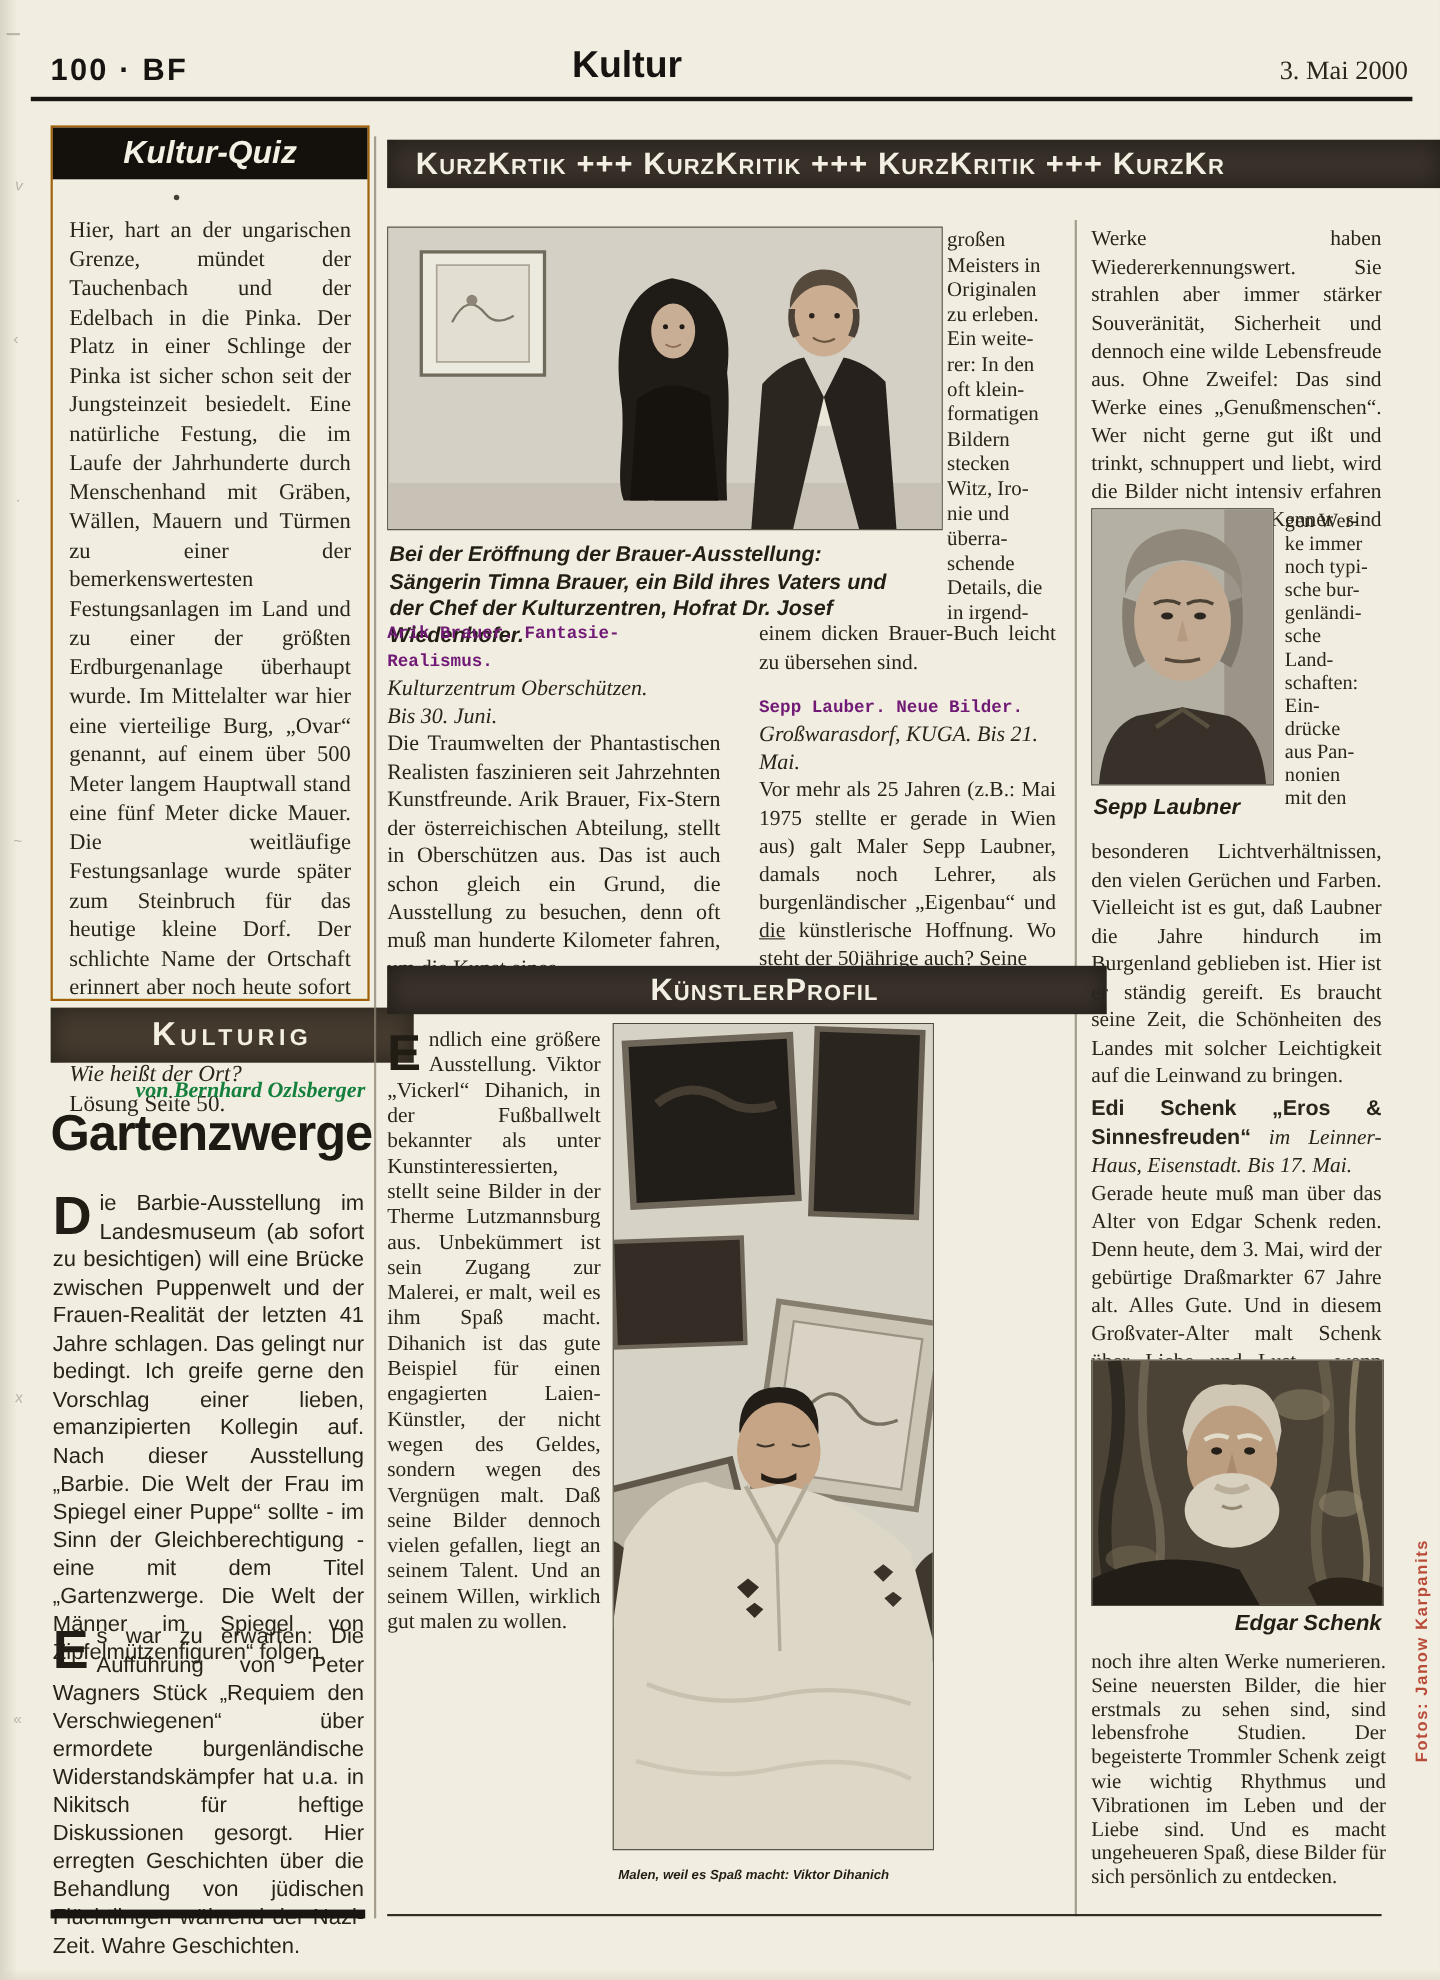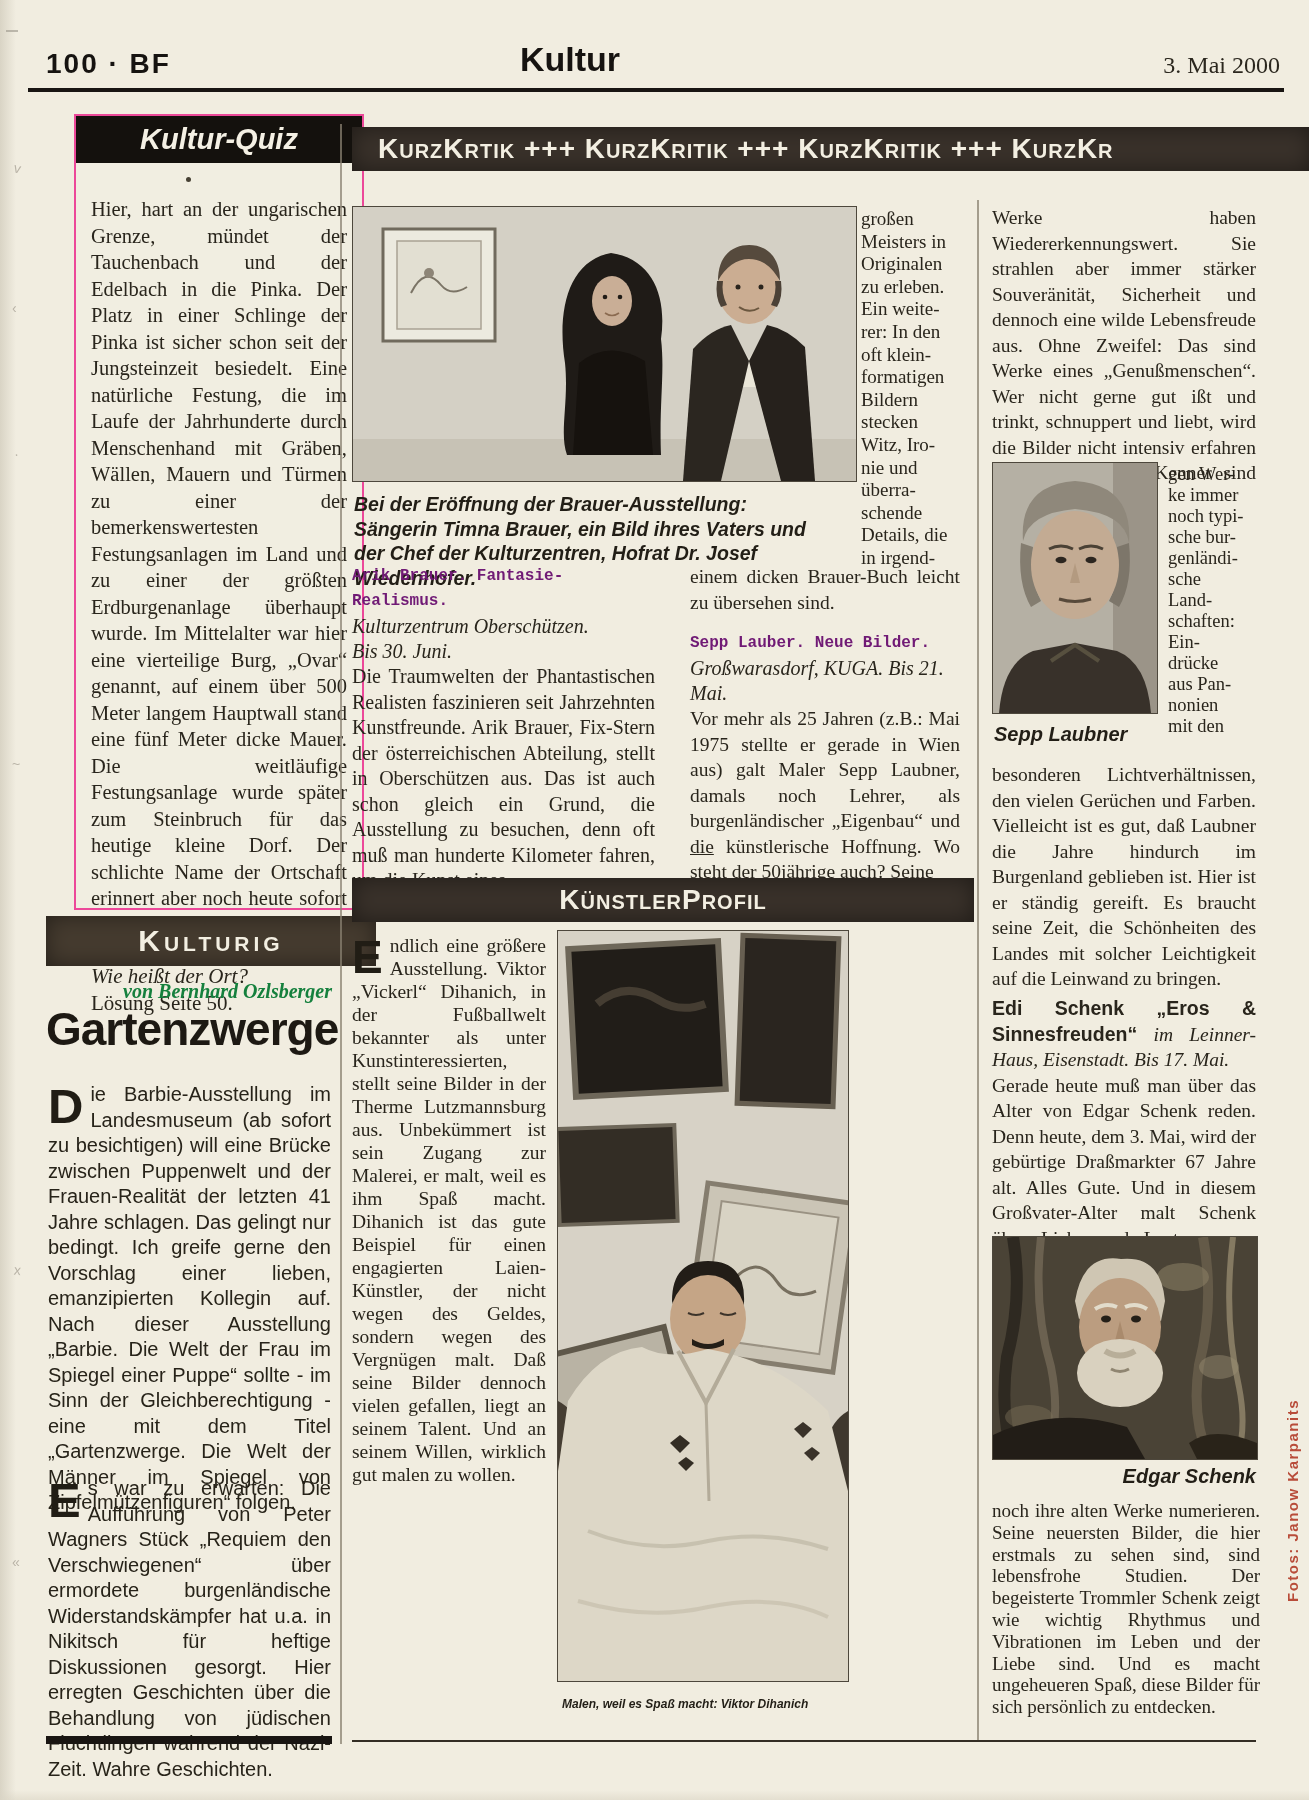--- a/index.html
+++ b/index.html
@@ -21,41 +21,41 @@
   .hdr-rule{background:#191512;}
 
   
   .darkbar{background:#39312a;color:#f3efe2;font-family:"Liberation Sans",sans-serif;
            font-weight:bold;font-variant:small-caps;overflow:hidden;white-space:nowrap;
            box-shadow:inset 0 0 22px rgba(0,0,0,.45);}
   .quizbar{background:#14110d;color:#f4f0e4;font-style:italic;font-weight:bold;
            font-size:29px;text-align:center;line-height:47px;font-family:"Liberation Sans",sans-serif;}
 
   
-  .quizbox{border:2px solid #ec4899;background:rgba(255,255,255,.06);margin-left:28px;}
+  .quizbox{border:2px solid #a16207;background:rgba(255,255,255,.06);}
   .quiz-body{margin:24px 15px 0;font-size:20.5px;line-height:26.5px;}
   .quiz-q{margin:26px 15px 0;font-style:italic;font-size:21px;}
   .quiz-a{margin:2px 15px 0;font-size:21px;}
   .quiz-dot{width:5px;height:5px;background:#464033;border-radius:50%;margin:14px 0 -10px 110px;}
 
   
   .byline{font-weight:bold;font-style:italic;font-size:20px;text-align:right;color:#15803d;}
   .headline{font-weight:bold;font-size:46px;letter-spacing:-1px;text-align:center;color:#1d1913;}
   .sansbody{font-size:20px;line-height:25.5px;color:#272319;}
   .dropcap{float:left;font-family:"Liberation Sans",sans-serif;font-weight:bold;
            font-size:49px;line-height:.8;padding:5px 7px 0 0;color:#211d15;}
   .endbar{background:#191512;}
 
   
   .vrule{width:2px;background:#8a8172;opacity:.75;}
   .hrule-bottom{background:#332d24;}
 
   
   .kbanner{font-size:28px;line-height:44px;letter-spacing:1px;padding-left:26px;}
-  .kpbanner{font-size:28px;line-height:44px;text-align:center;letter-spacing:1px;}
+  .kpbanner{font-size:28px;line-height:44px;text-align:center;letter-spacing:1px;padding-left:32px;}
   .photo{border:1px solid #4d473c;display:block;background:#cfcabd;}
   .capt{font-family:"Liberation Sans",sans-serif;font-weight:bold;font-style:italic;
         font-size:19.5px;line-height:24.5px;color:#221e16;}
   .art-head{font-family:Liberation Mono, monospace;font-weight:bold;font-size:16px;
             line-height:25px;color:#701a75;}
   .venue{font-style:italic;font-size:20px;line-height:25px;}
   .nbody{font-size:19.5px;line-height:25.5px;}
   .sidecol{font-size:19px;line-height:22.6px;}
   .sliver{font-size:18.5px;line-height:21px;}
   .kpcol{font-size:19.5px;line-height:23px;}

